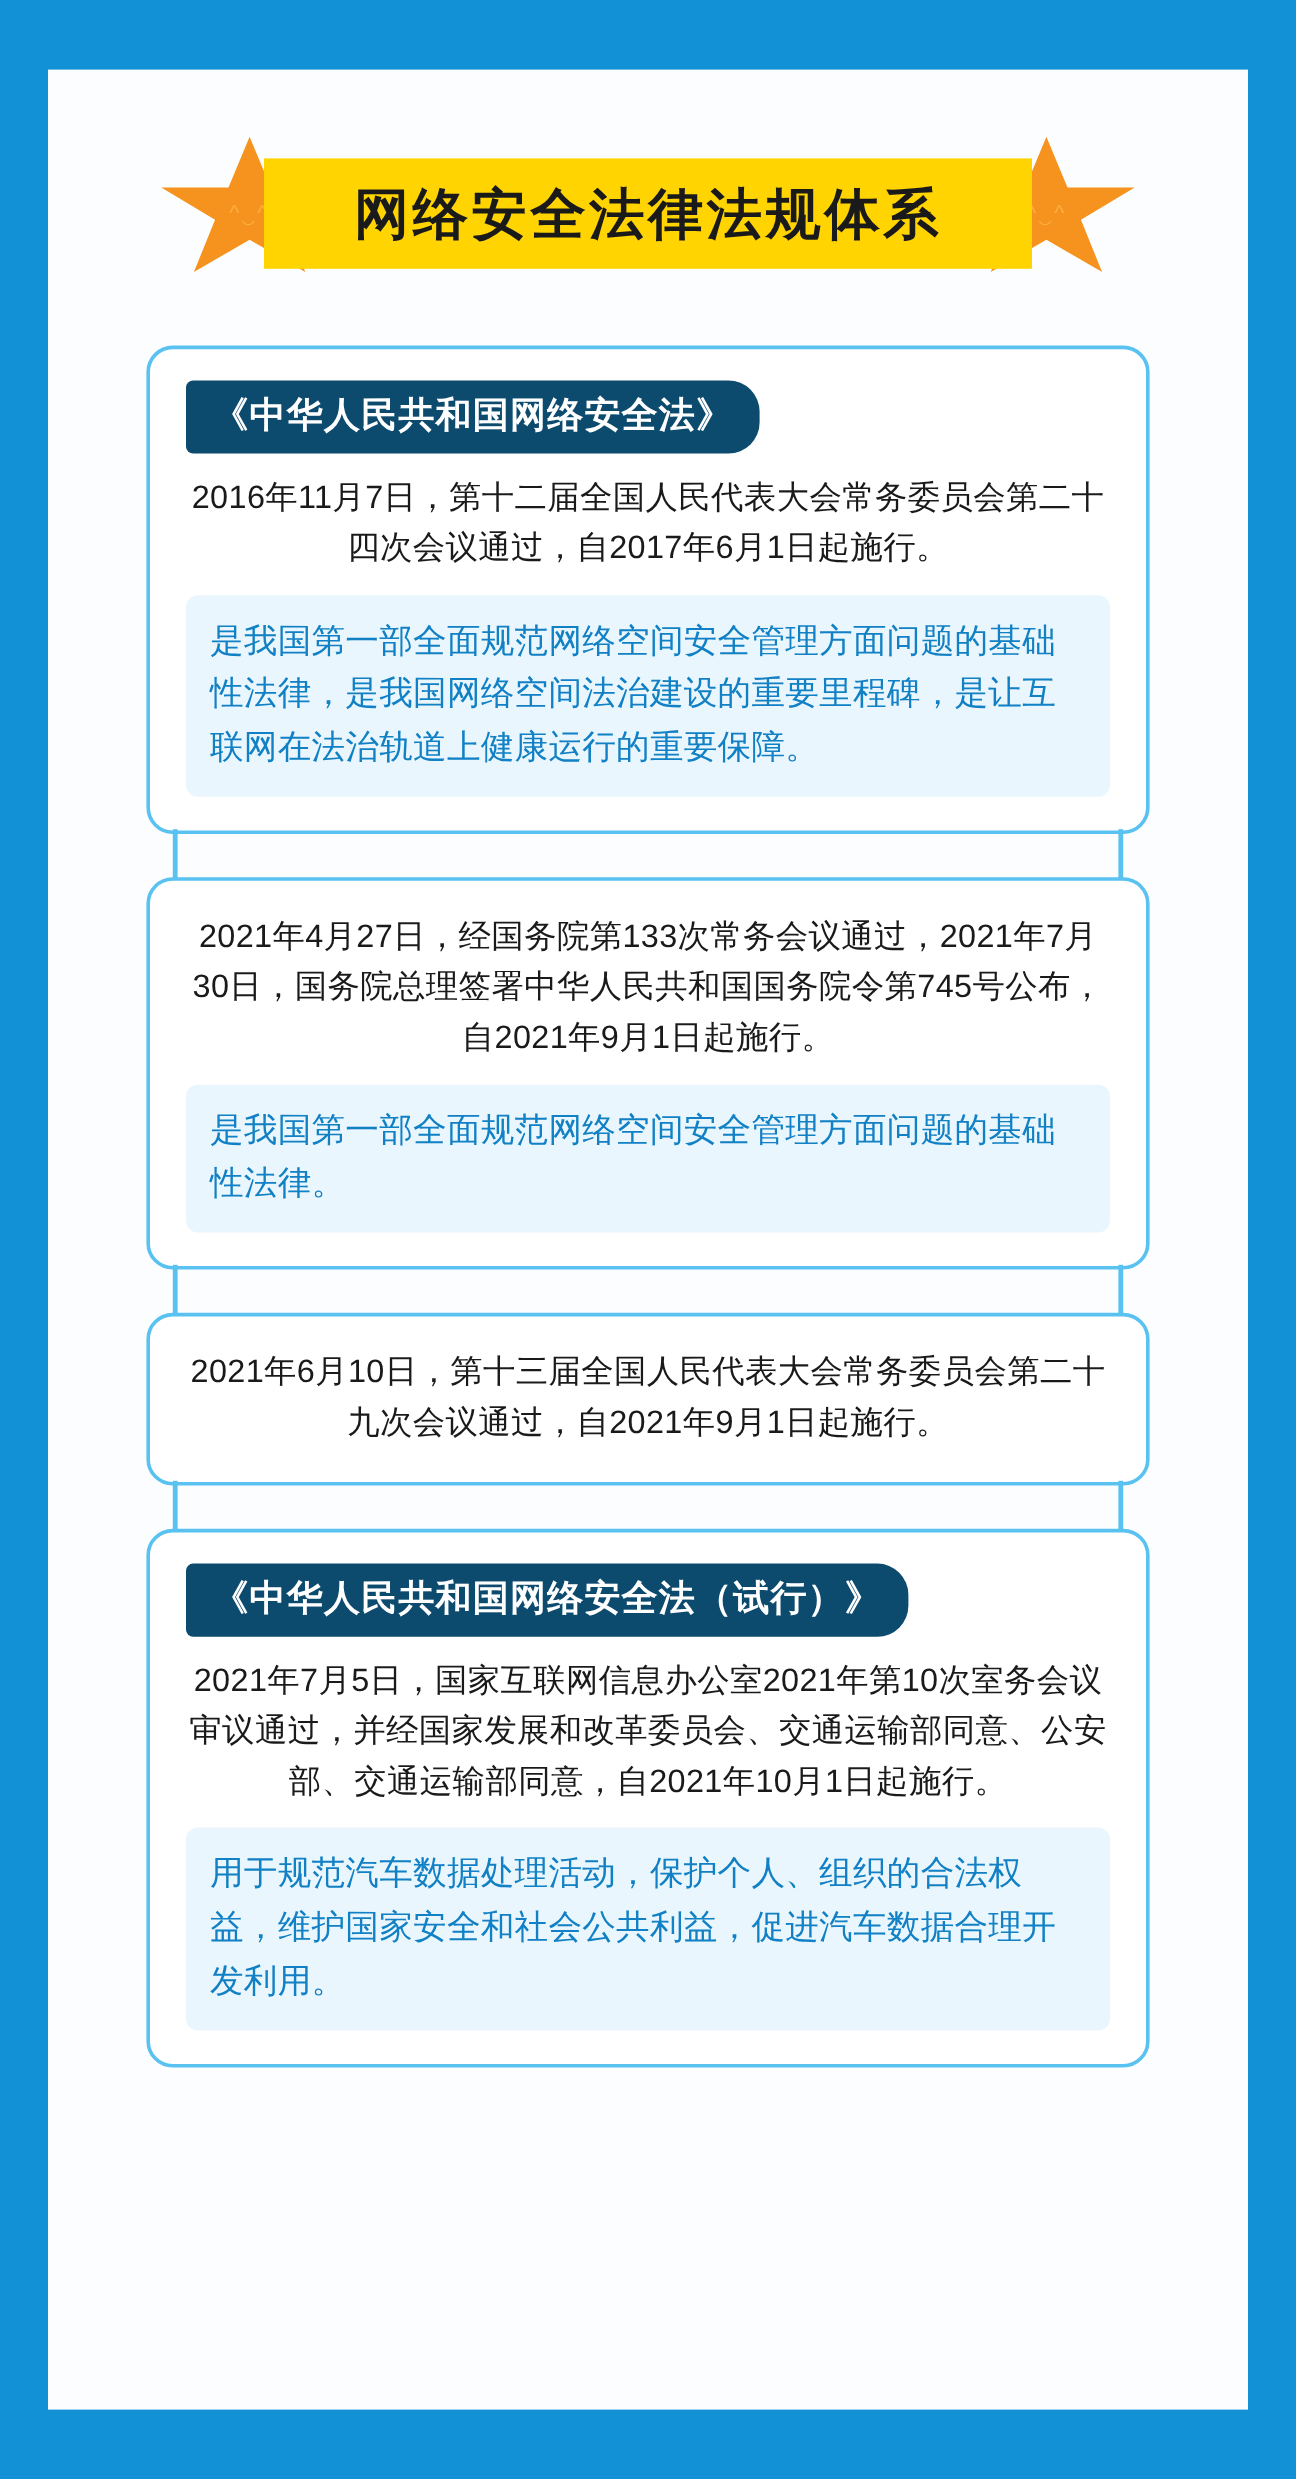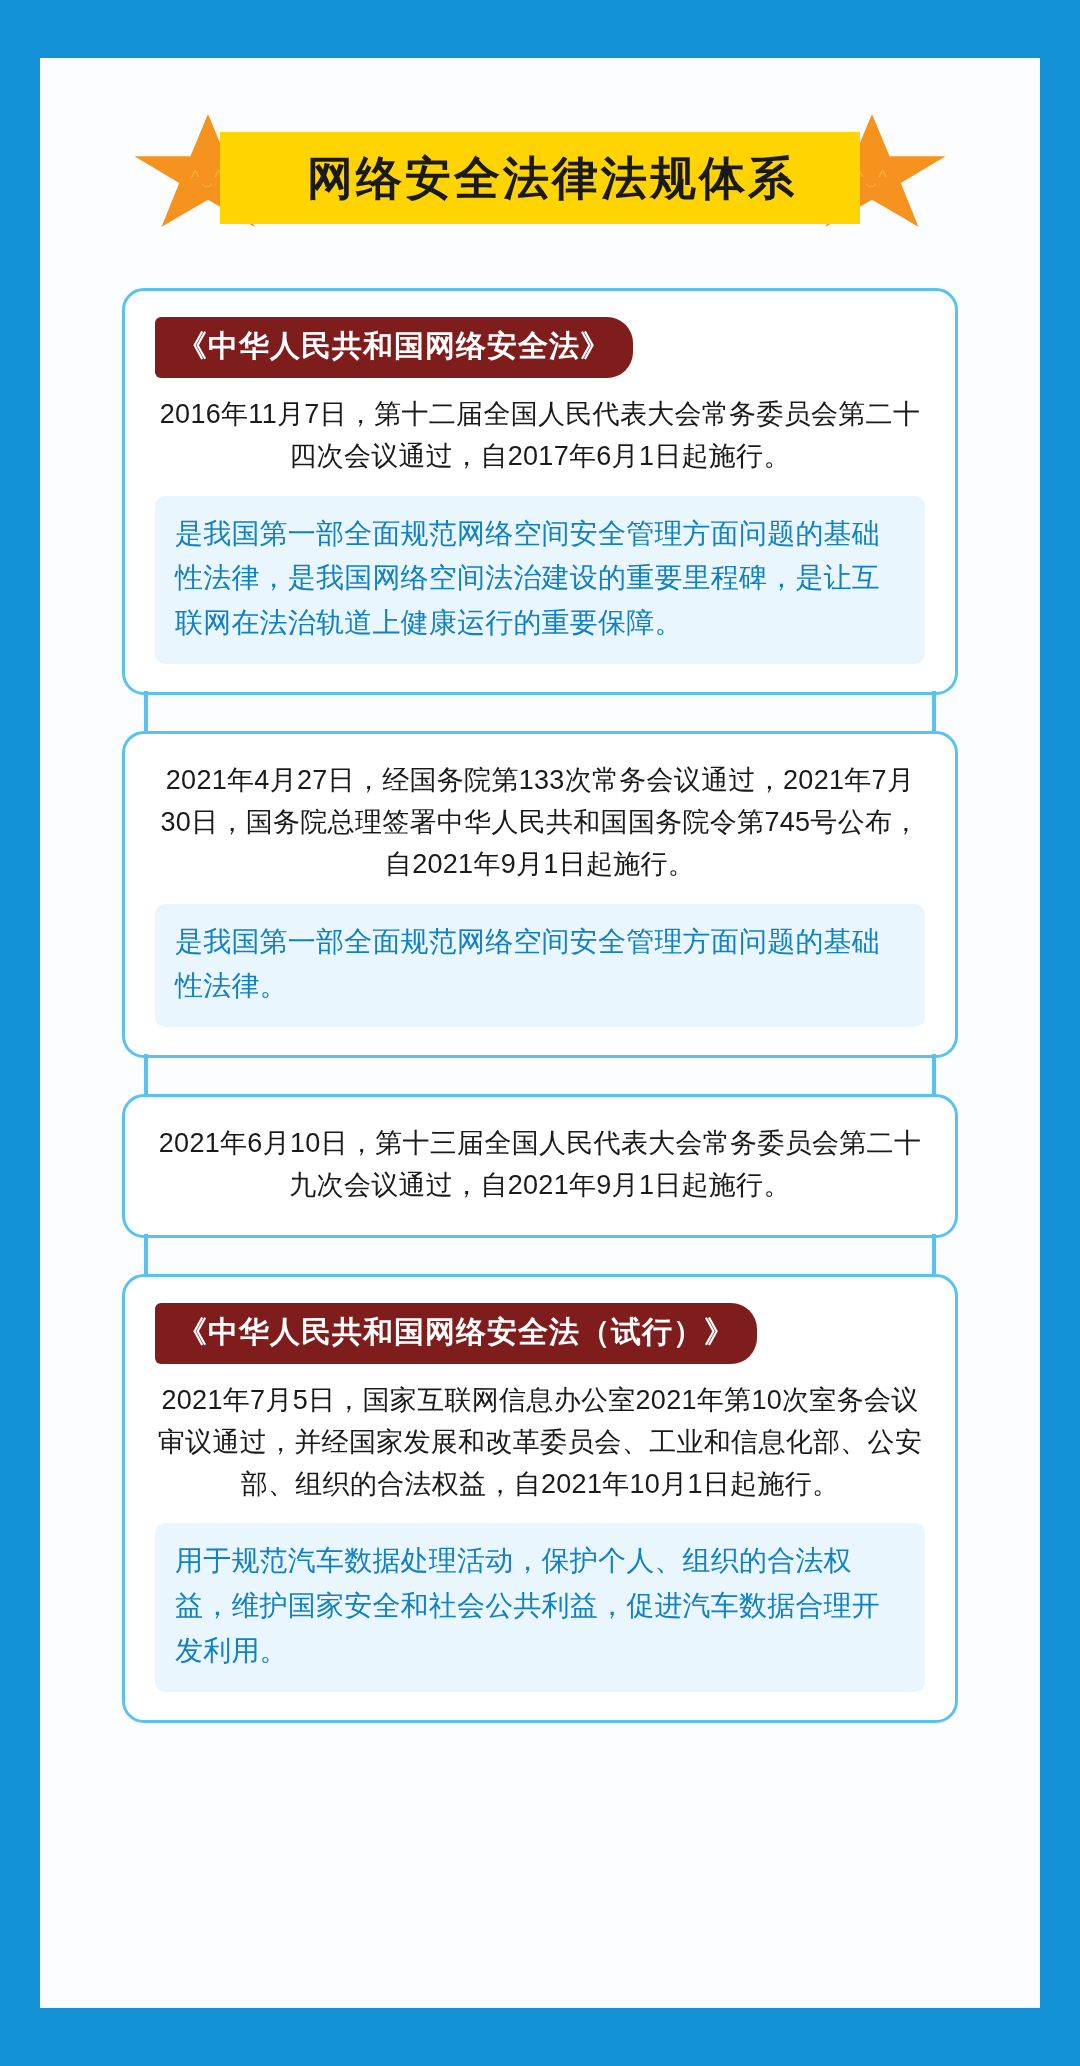--- a/index.html
+++ b/index.html
@@ -60,21 +60,21 @@
   .banner-bar {
     position: absolute;
     left: 30px;
     top: 26px;
     width: 640px;
     height: 92px;
     background: #ffd400;
   }
   .banner-title {
     position: absolute;
-    left: 12px;
+    left: 0;
     top: 0;
     width: 700px;
     height: 144px;
     line-height: 144px;
     text-align: center;
     font-family: "DejaVu Sans", sans-serif;
     font-weight: bold;
     font-size: 46px;
     letter-spacing: 3px;
     color: #1a1a1a;
@@ -106,21 +106,21 @@
     position: relative;
     border: 3px solid #59c2f0;
     border-radius: 22px;
     background: #ffffff;
     padding: 26px 30px 28px 30px;
     box-sizing: border-box;
   }
 
   .card-title {
     display: inline-block;
-    background: #7f1d1d;
+    background: #0c4a6e;
     color: #ffffff;
     font-size: 30px;
     font-weight: bold;
     letter-spacing: 1px;
     padding: 9px 22px 11px 22px;
     border-radius: 6px 26px 26px 6px;
     margin-bottom: 16px;
   }
 
   .card-body {
@@ -174,18 +174,18 @@
     <div class="connector"></div>
 
     <div class="card">
       <div class="card-body">2021年6月10日，第十三届全国人民代表大会常务委员会第二十九次会议通过，自2021年9月1日起施行。</div>
     </div>
 
     <div class="connector"></div>
 
     <div class="card">
       <div class="card-title">《中华人民共和国网络安全法（试行）》</div>
-      <div class="card-body">2021年7月5日，国家互联网信息办公室2021年第10次室务会议审议通过，并经国家发展和改革委员会、工业和信息化部、公安部、组织的合法权益，自2021年10月1日起施行。</div>
+      <div class="card-body">2021年7月5日，国家互联网信息办公室2021年第10次室务会议审议通过，并经国家发展和改革委员会、交通运输部同意、公安部、交通运输部同意，自2021年10月1日起施行。</div>
       <div class="card-note">用于规范汽车数据处理活动，保护个人、组织的合法权益，维护国家安全和社会公共利益，促进汽车数据合理开发利用。</div>
     </div>
 
   </div>
 </div>
 
 </body></html>

